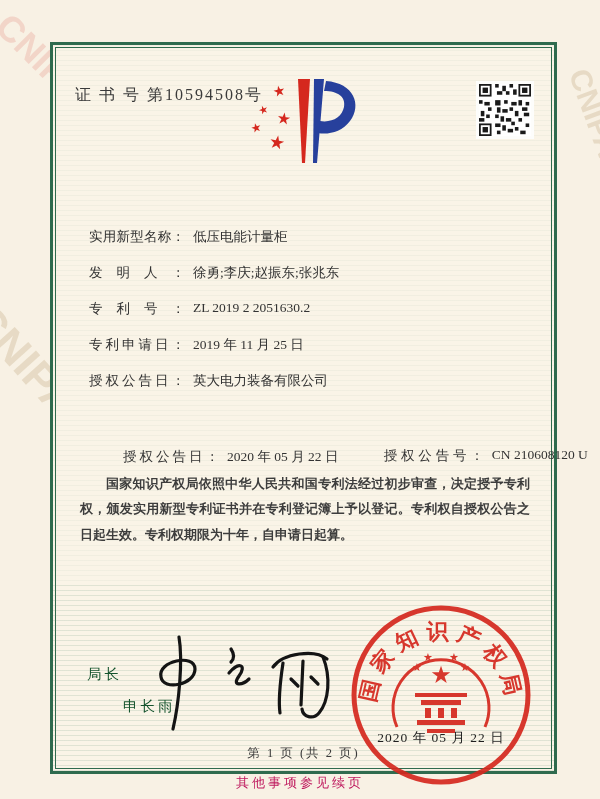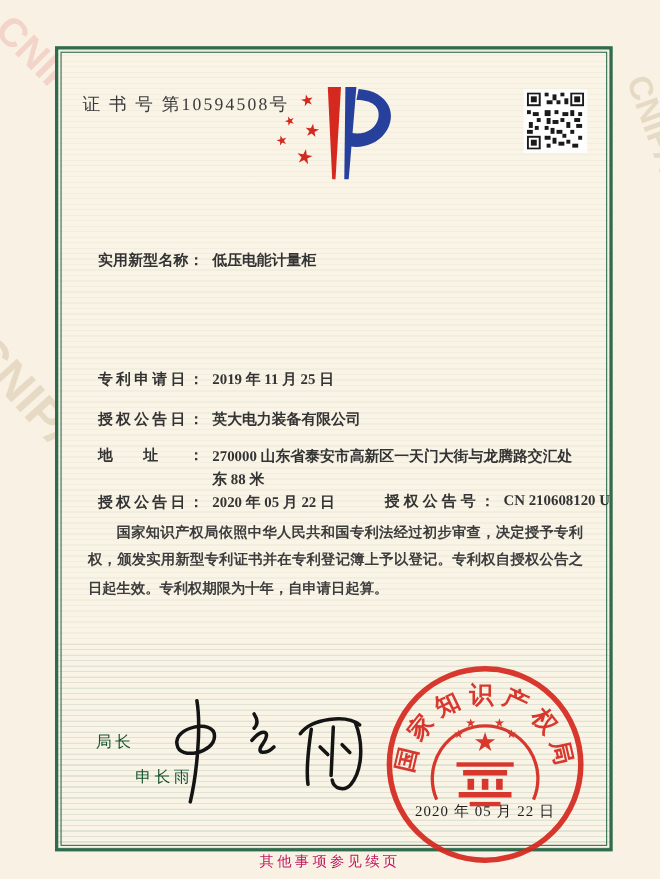--- a/index.html
+++ b/index.html
@@ -30,21 +30,21 @@
   }
   .content{position:absolute;inset:0;}
 
   .certno{position:absolute;left:22px;top:40px;font-size:16px;letter-spacing:2px;color:#3a3a3a;}
   .logo{position:absolute;left:183px;top:30px;width:140px;height:92px;}
   .qr{position:absolute;left:423px;top:36px;width:58px;height:58px;background:#fdfdfb;padding:3px;box-sizing:border-box;}
 
   .title{position:absolute;left:0;top:110px;width:100%;text-align:center;
     font-size:30px;font-weight:bold;letter-spacing:9px;text-indent:9px;color:#1d1d1d;}
 
-  .frow{position:absolute;left:36px;font-size:13.5px;color:#333;white-space:nowrap;font-weight:bold;}
+  .frow{position:absolute;left:36px;font-size:13.5px;color:#333;white-space:nowrap;}
   .flabel{display:inline-block;width:96px;text-align:justify;text-align-last:justify;vertical-align:top;}
   .fval{display:inline-block;margin-left:8px;vertical-align:top;}
   .addrval{white-space:normal;width:340px;line-height:1.55;}
   .grantpair{display:inline-block;}
   .flabel2{display:inline-block;width:100px;text-align:justify;text-align-last:justify;}
 
   .paras{position:absolute;left:27px;top:426px;width:450px;font-size:13px;line-height:1.95;
     text-align:justify;color:#3d3d3d;}
   .paras p{margin:0;text-indent:2em;font-weight:bold;}
 
@@ -137,30 +137,33 @@
           <rect x="23" y="26" width="3" height="2"></rect>
         <rect x="26" y="22" width="2" height="2"></rect>
           <rect x="10" y="26" width="2" height="2"></rect>
       </g>
     </svg>
 
 
     <div class="frow" style="top:183px;">
       <span class="flabel">实用新型名称：</span><span class="fval">低压电能计量柜</span>
     </div>
+    <div class="frow" style="top:219px;">
+      <span class="flabel">发明人：</span><span class="fval">徐勇;李庆;赵振东;张兆东</span>
+    </div>
+    <div class="frow" style="top:255px;">
+      <span class="flabel">专利号：</span><span class="fval">ZL 2019 2 2051630.2</span>
+    </div>
     <div class="frow" style="top:291px;">
       <span class="flabel">专利申请日：</span><span class="fval">2019 年 11 月 25 日</span>
     </div>
     <div class="frow" style="top:327px;">
       <span class="flabel">授权公告日：</span><span class="fval">英大电力装备有限公司</span>
     </div>
-    <div class="frow" style="top:360px;">
-      <span class="flabel">地址：</span><span class="fval addrval"><span>270000 山东省泰安市高新区一天门大街与龙腾路交汇处</span><br><span>东 88 米</span></span>
-    </div>
-    <div class="frow" style="top:402px;">
+    <div class="frow" style="top:402px;margin-left:34px;">
       <span class="grantpair">
         <span class="flabel">授权公告日：</span><span class="fval">2020 年 05 月 22 日</span>
       </span>
       <span class="grantpair" style="margin-left:42px;">
         <span class="flabel2">授权公告号：</span><span class="fval">CN 210608120 U</span>
       </span>
     </div>
 
     <div class="paras">
       <p>国家知识产权局依照中华人民共和国专利法经过初步审查，决定授予专利权，颁发实用新型专利证书并在专利登记簿上予以登记。专利权自授权公告之日起生效。专利权期限为十年，自申请日起算。</p>
@@ -203,16 +206,17 @@
           <rect x="80" y="109" width="6" height="10" stroke="none"></rect>
           <rect x="93" y="109" width="6" height="10" stroke="none"></rect>
           <rect x="106" y="109" width="6" height="10" stroke="none"></rect>
           <rect x="72" y="121" width="48" height="5" stroke="none"></rect>
           <rect x="82" y="130" width="28" height="4" stroke="none"></rect>
         </g>
       </g>
     </svg>
     <div class="seal-date">2020 年 05 月 22 日</div>
 
+    <div class="pagenum">第 1 页 (共 2 页)</div>
   </div>
 </div>
 
 <div class="note">其他事项参见续页</div>
 
 </body></html>

